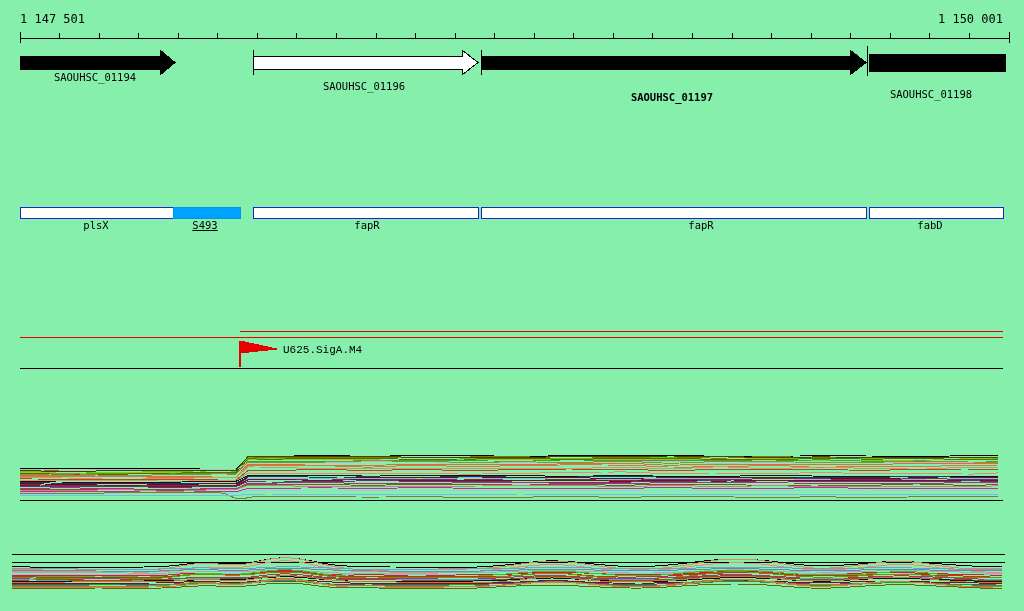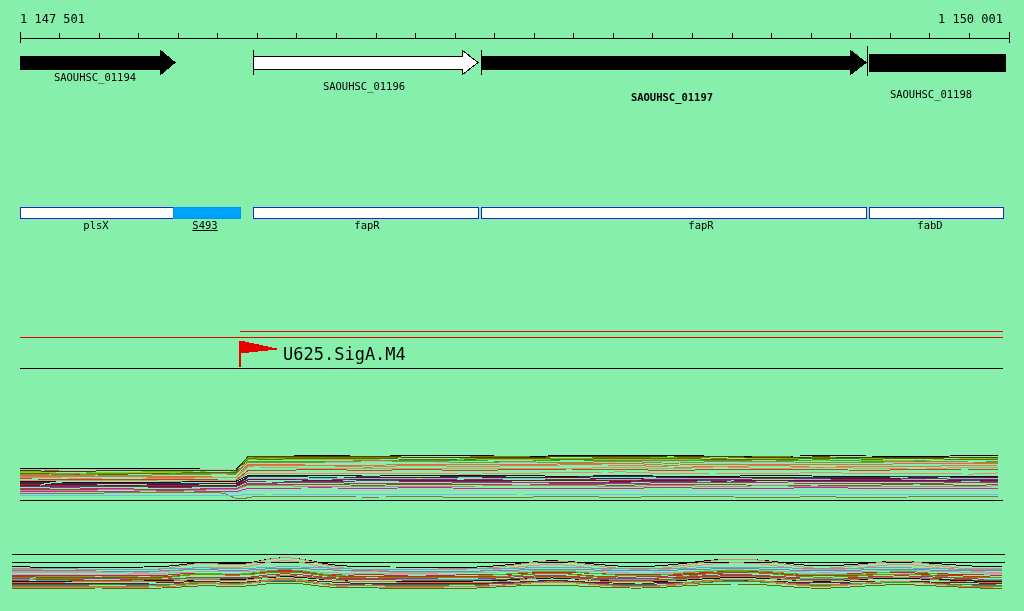--- a/index.html
+++ b/index.html
@@ -4,21 +4,21 @@
 <style>
   html,body{margin:0;padding:0;background:#fff;}
   .screen{position:relative;width:1024px;height:611px;background:#86efac;overflow:hidden;
           font-family:"DejaVu Sans Mono","Liberation Mono",monospace;}
   #gfx{position:absolute;left:0;top:0;}
   .coord{position:absolute;top:12px;font-size:12px;color:#000;}
   .coord.start{left:20px;}
   .coord.end{right:21px;}
   .glabel{position:absolute;font-size:10.5px;color:#000;white-space:nowrap;}
   .glabel.center{transform:translateX(-50%);}
-  .tsslabel{position:absolute;font-size:17px;color:#000;white-space:nowrap;}
+  .tsslabel{position:absolute;font-size:11px;color:#000;white-space:nowrap;font-family:Liberation Mono, monospace;}
 </style>
 </head>
 <body>
 
 <div class="screen">
   <div class="coord start">1 147 501</div>
   <div class="coord end">1 150 001</div>
   <svg id="gfx" width="1024" height="611">
       <line x1="20" y1="38" x2="1009" y2="38" stroke="#000" stroke-width="1" shape-rendering="crispEdges"></line>
       <line x1="20" y1="32" x2="20" y2="43" stroke="#000" stroke-width="1" shape-rendering="crispEdges"></line>

